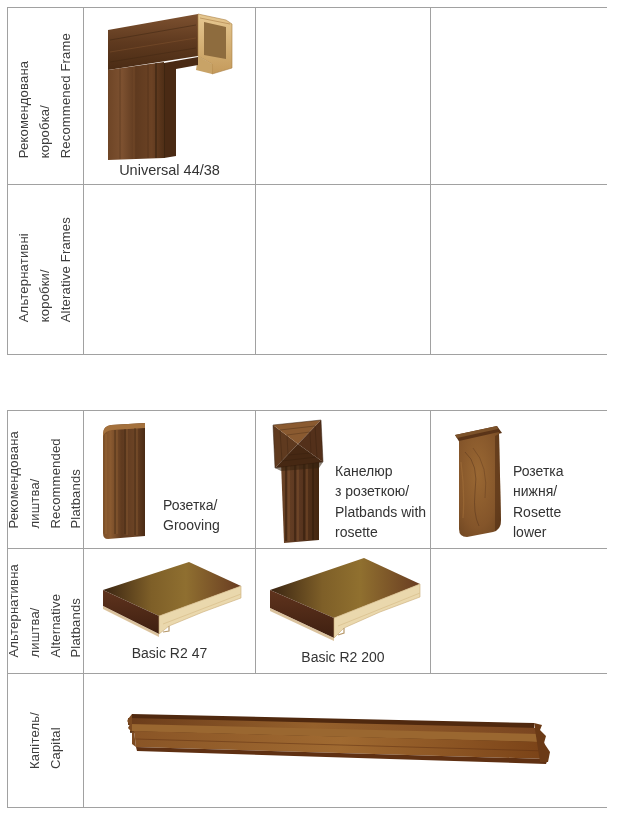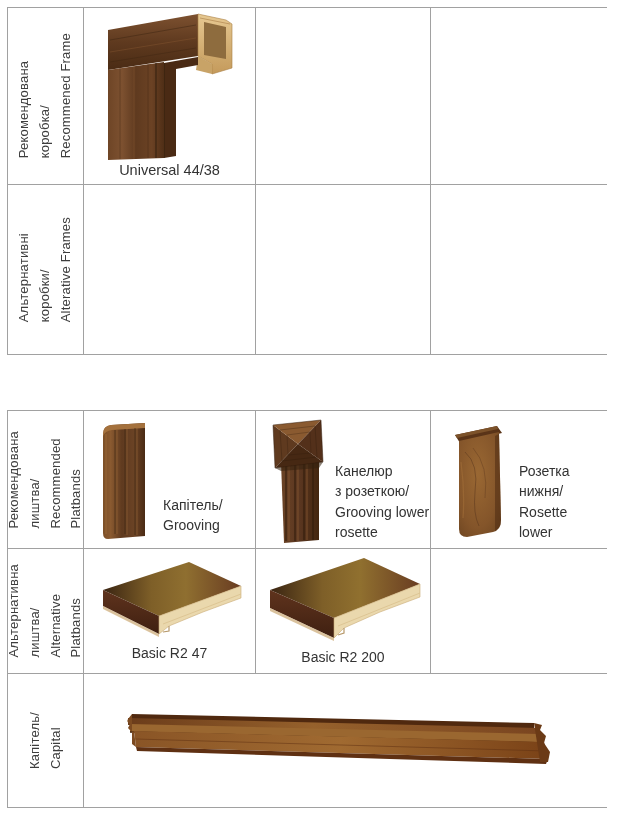--- a/index.html
+++ b/index.html
@@ -129,21 +129,21 @@
             <path d="M8,14 Q8,6 16,5 L50,3 L50,8 L17,10 Q10,11 8,16 Z" fill="#a4713d"></path>
             <line x1="20" y1="10" x2="20" y2="114" stroke="#33200f" stroke-width="1" opacity="0.55"></line>
             <line x1="22" y1="10" x2="22" y2="114" stroke="#9b6a3a" stroke-width="1" opacity="0.5"></line>
             <line x1="30" y1="9" x2="30" y2="114" stroke="#33200f" stroke-width="1" opacity="0.55"></line>
             <line x1="32" y1="9" x2="32" y2="115" stroke="#9b6a3a" stroke-width="1" opacity="0.5"></line>
             <line x1="40" y1="8" x2="40" y2="115" stroke="#33200f" stroke-width="1" opacity="0.55"></line>
             <line x1="42" y1="8" x2="42" y2="115" stroke="#9b6a3a" stroke-width="1" opacity="0.5"></line>
             <line x1="11" y1="14" x2="11" y2="114" stroke="#9b6a3a" stroke-width="1.4" opacity="0.6"></line>
           </svg>
         </span>
-        <div class="caption mt-grv">Капітель/
+        <div class="caption mt-grv">Розетка/
 Grooving</div>
       </div>
 
       <div class="cell c2 pb-cell" style="padding-left:13px;column-gap:8px;">
         <span class="img">
           <svg width="58" height="130" viewBox="0 0 58 130">
             <defs>
               <linearGradient id="fluteG" x1="0" y1="0" x2="1" y2="0">
                 <stop offset="0" stop-color="#6b4325"></stop>
                   <stop offset="0.5" stop-color="#5a3620"></stop>
@@ -165,25 +165,25 @@
             <polygon points="52,4 54,46 29,28" fill="#53301a"></polygon>
             <polygon points="6,52 54,46 29,28" fill="#462813"></polygon>
             <polygon points="4,9 52,4 54,46 6,52" fill="none" stroke="#2e1a0a" stroke-width="0.8" opacity="0.6"></polygon>
             <polygon points="11,14 46,10 48,41 13,45" fill="none" stroke="#2e1a0a" stroke-width="0.7" opacity="0.45"></polygon>
             <polygon points="18,19 41,16 42,37 19,39" fill="none" stroke="#2e1a0a" stroke-width="0.7" opacity="0.4"></polygon>
             <polygon points="6,52 54,46 50,52 12,55" fill="#33200f" opacity="0.55"></polygon>
           </svg>
         </span>
         <div class="caption mt-ros">Канелюр
 з розеткою/
-Grooving lower
+Platbands with
 rosette</div>
       </div>
 
-      <div class="cell c3 pb-cell" style="padding-left:18px;">
+      <div class="cell c3 pb-cell" style="padding-left:18px;column-gap:6px;">
         <span class="img">
           <svg width="58" height="118" viewBox="0 0 58 118">
             <defs>
               <radialGradient id="rosG" cx="0.45" cy="0.4" r="0.85">
                 <stop offset="0" stop-color="#9a6833"></stop>
                   <stop offset="0.6" stop-color="#84552a"></stop>
                 <stop offset="1" stop-color="#66401e"></stop>
               </radialGradient>
             </defs>
             <polygon points="6,13 48,4 53,11 11,21" fill="#5a3418"></polygon>

